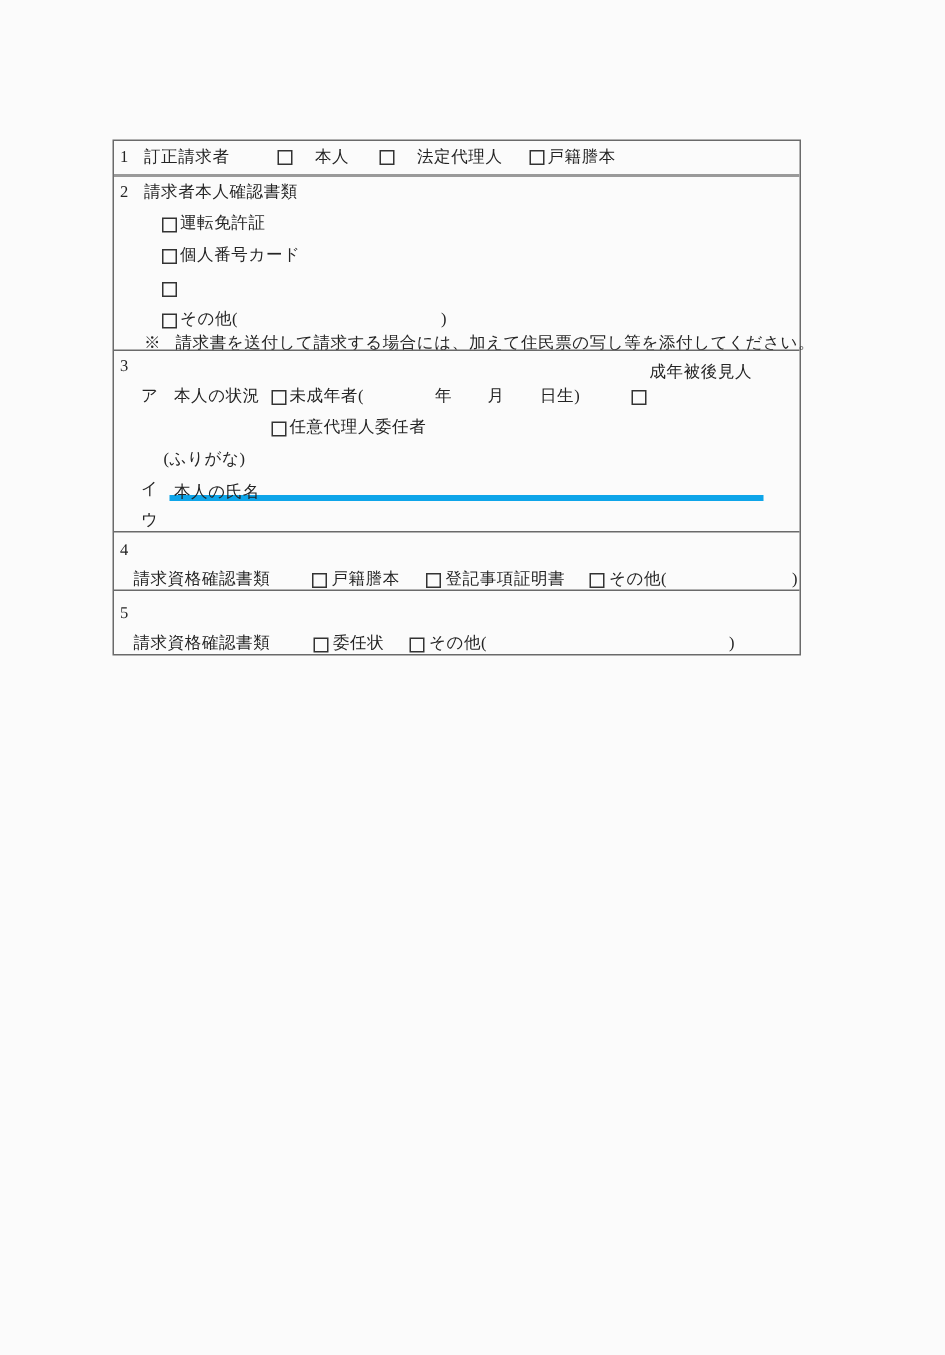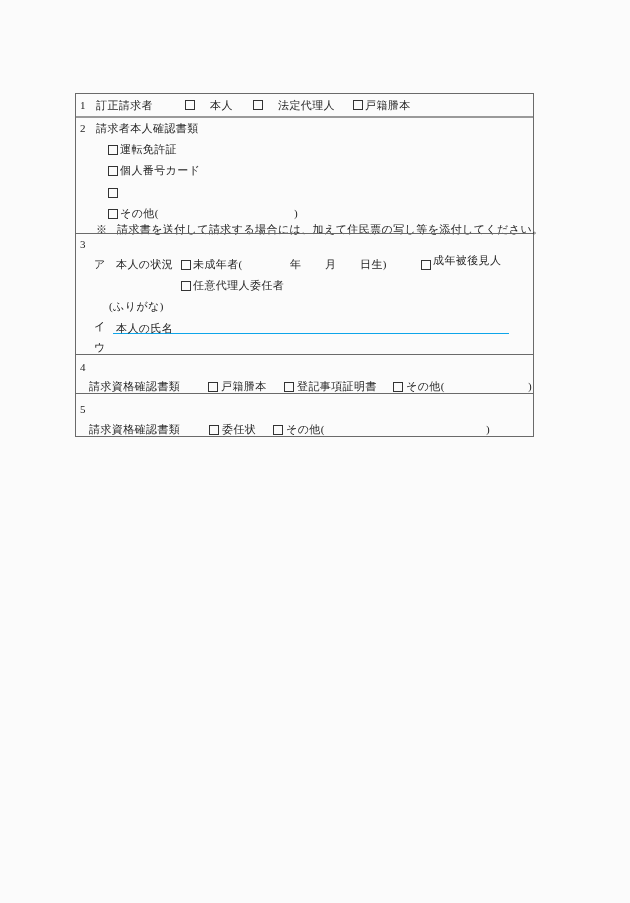--- a/index.html
+++ b/index.html
@@ -25,21 +25,21 @@
   .t {
     position:absolute; font-size:11px; letter-spacing:0.4px;
     line-height:13px; white-space:nowrap; color:#242424;
   }
   .tight { letter-spacing:0; font-size:10.6px; }
   .cb {
     position:absolute; width:10px; height:10px;
     border:1px solid #333; background:transparent; display:inline-block;
   }
   .fld {
-    position:absolute; height:16px; border-bottom:1px solid #0ea5e9;
+    position:absolute; height:16px; border-bottom:4px solid #0ea5e9;
   }
   .fld .t { position:static; }
   .title-note { text-decoration:underline; text-underline-offset:3px; }
 </style>
 </head>
 <body>
 
 <div class="page">
   <div class="form-table">
 
@@ -78,21 +78,21 @@
       <span class="t" style="left:4px;top:4px">3</span>
 
       <span class="t" style="left:18px;top:24px">ア</span>
       <span class="t" style="left:40px;top:24px">本人の状況</span>
       <span class="cb" style="left:105px;top:26px"></span>
       <span class="t" style="left:117px;top:24px">未成年者(</span>
       <span class="t" style="left:214px;top:24px">年</span>
       <span class="t" style="left:249px;top:24px">月</span>
       <span class="t" style="left:284px;top:24px">日生)</span>
       <span class="cb" style="left:345px;top:26px"></span>
-      <span class="t" style="left:357px;top:20px">成年被後見人</span>
+      <span class="t" style="left:357px;top:8px">成年被後見人</span>
 
       <span class="cb" style="left:105px;top:47px"></span>
       <span class="t" style="left:117px;top:45px">任意代理人委任者</span>
 
       <span class="t" style="left:33px;top:66px">(ふりがな)</span>
 
       <span class="t" style="left:18px;top:86px">イ</span>
       <div class="fld" style="left:37px;top:84px;width:396px">
         <span class="t" style="padding-left:3px">本人の氏名</span>
       </div>

